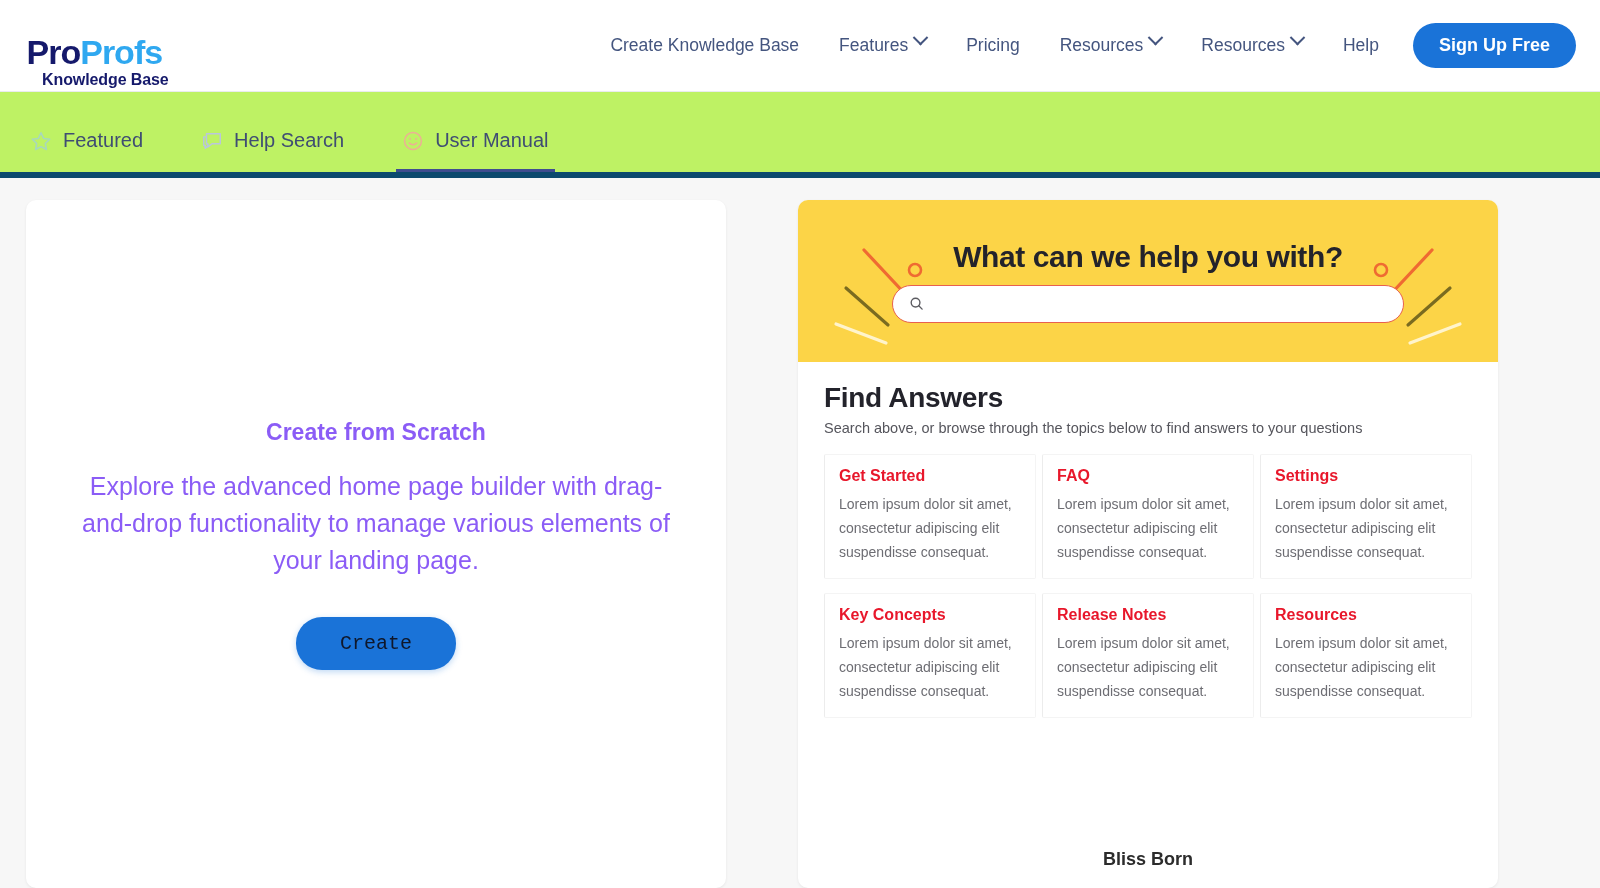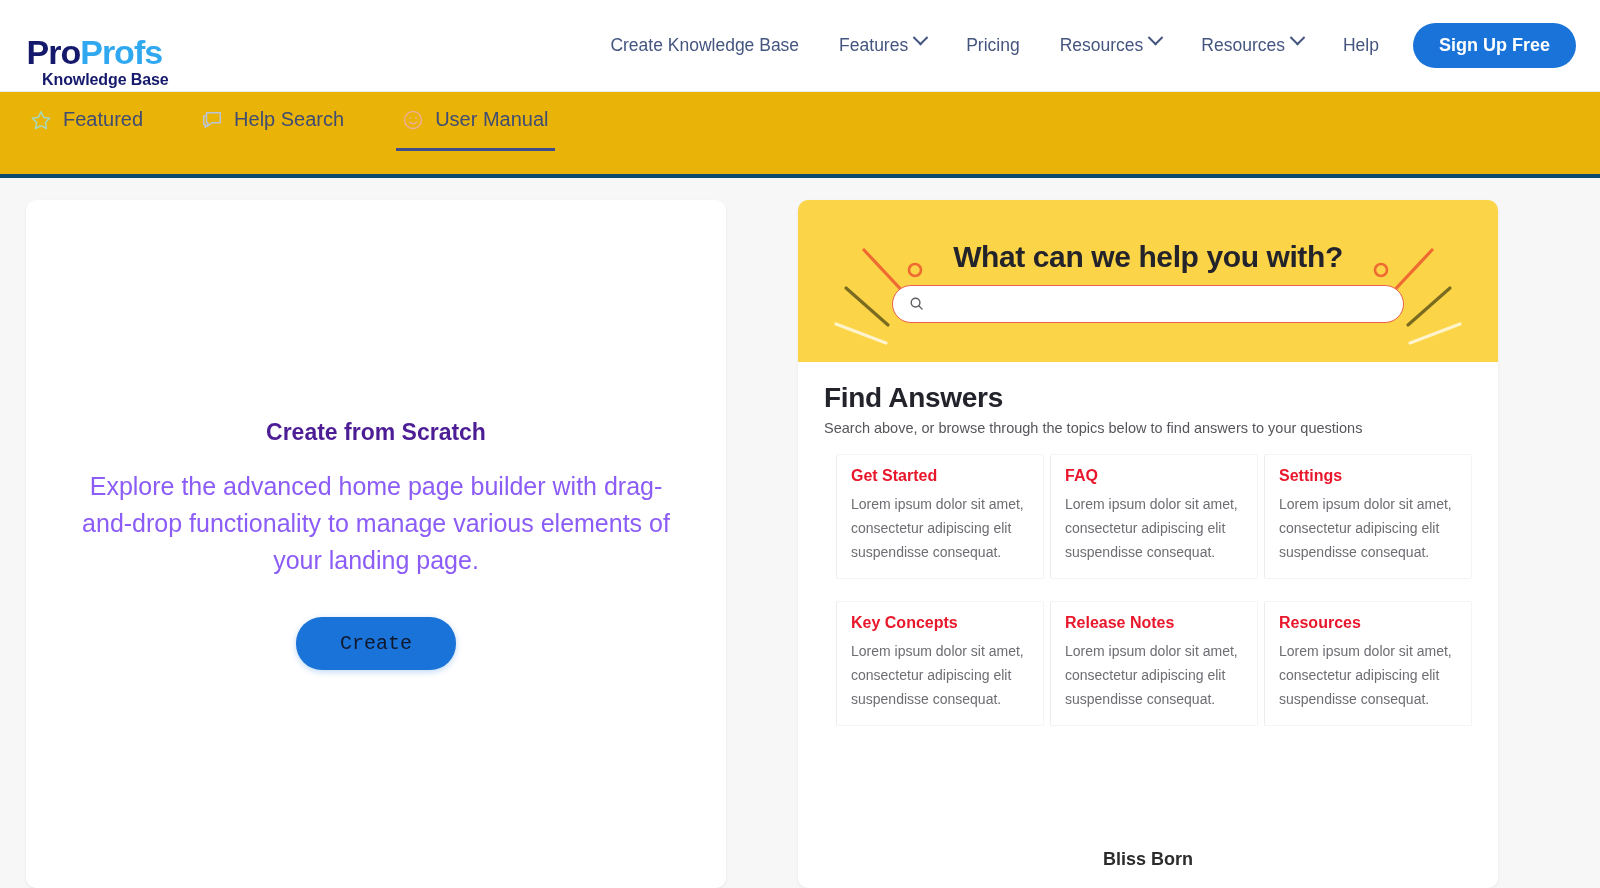--- a/index.html
+++ b/index.html
@@ -84,25 +84,25 @@
     border-radius: 24px;
     padding: 12px 26px;
     cursor: pointer;
     white-space: nowrap;
     font-family: "Liberation Sans", sans-serif;
   }
 
   
   .tabstrip {
     height: 86px;
-    background: #eab308;
-    display: flex;
-    align-items: flex-start;
+    background: #bef264;
+    display: flex;
+    align-items: flex-end;
     padding: 0 24px;
-    border-bottom: 4px solid #0c4a6e;
+    border-bottom: 6px solid #0c4a6e;
   }
   .tab {
     display: flex;
     align-items: center;
     gap: 11px;
     padding: 16px 6px 17px 6px;
     margin-right: 46px;
     font-size: 20px;
     color: #3f4d73;
     cursor: pointer;
@@ -137,21 +137,21 @@
     display: flex;
     flex-direction: column;
     align-items: center;
     justify-content: center;
     padding: 40px;
     flex: none;
   }
   .scratch-title {
     font-size: 23px;
     font-weight: 700;
-    color: #4c1d95;
+    color: #8b5cf6;
     margin-bottom: 22px;
   }
   .scratch-desc {
     font-size: 25px;
     line-height: 1.48;
     color: #8b5cf6;
     text-align: center;
     max-width: 620px;
   }
   .create-btn {
@@ -235,22 +235,21 @@
   }
   .answers-sub {
     font-size: 14.5px;
     color: #55555c;
     margin-top: 6px;
     margin-bottom: 18px;
   }
   .topic-grid {
     display: grid;
     grid-template-columns: repeat(3, 1fr);
-    gap: 22px 6px;
-    margin-left: 12px;
+    gap: 14px 6px;
   }
   .topic-card {
     border-left: 1px solid #ececec;
     border-right: 1px solid #f4f4f4;
     border-top: 1px solid #f4f4f4;
     border-bottom: 1px solid #f4f4f4;
     border-radius: 2px;
     padding: 12px 14px 14px 14px;
     background: #ffffff;
     cursor: pointer;

